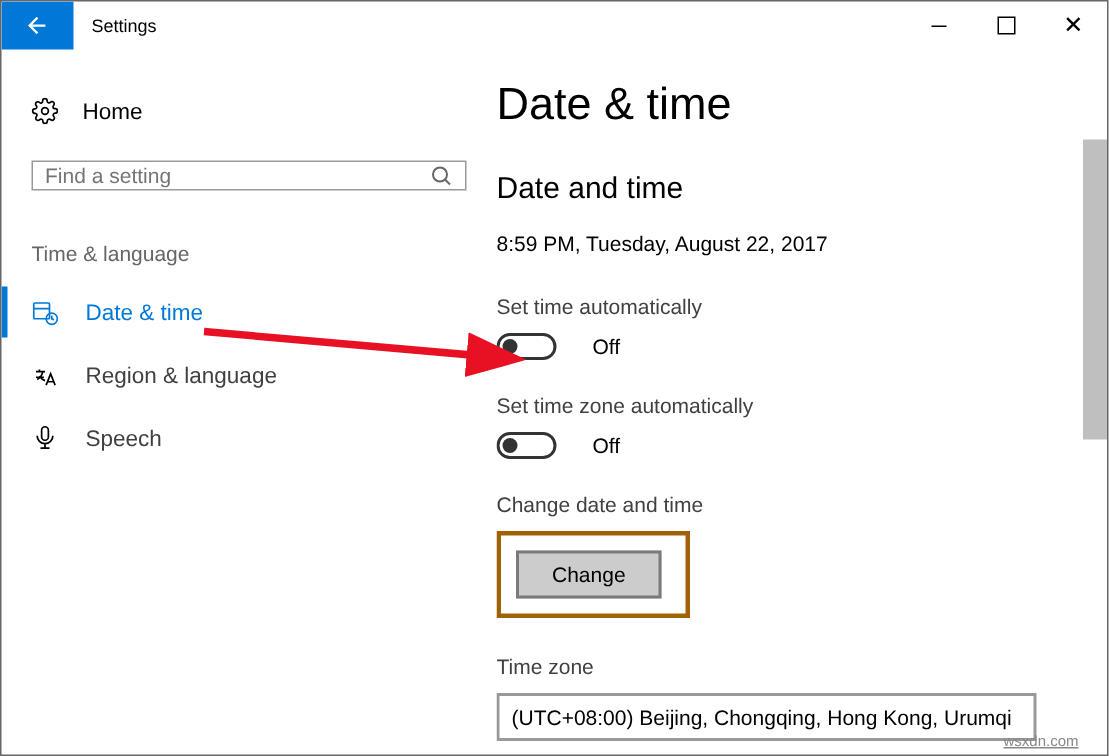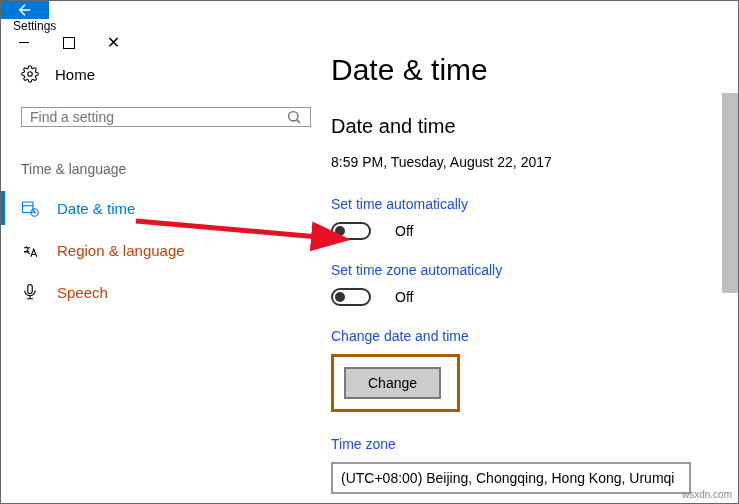--- a/index.html
+++ b/index.html
@@ -1,59 +1,59 @@
 <!DOCTYPE html>
 <html><head>
   <meta charset="utf-8">
   <style>
     * { box-sizing: border-box; margin: 0; padding: 0; font-family: "Segoe UI", Tahoma, sans-serif; }
     body { width: 739px; height: 504px; background: #fff; overflow: hidden; position: relative; border: 1px solid #666; }
     
-    .titlebar { height: 32px; display: flex; align-items: stretch; border-bottom: none; flex-direction: column; }
+    .titlebar { height: 32px; display: flex; align-items: stretch; border-bottom: none; }
     .back-btn { width: 48px; background: #0078d7; color: #fff; display: flex; align-items: center; justify-content: center; font-size: 18px; }
     .title { flex: 1; padding-left: 12px; display: flex; align-items: center; font-size: 12px; color: #000; }
     .win-controls { display: flex; }
     .win-btn { width: 45px; display: flex; align-items: center; justify-content: center; font-size: 12px; font-family: "Segoe MDL2 Assets", sans-serif; color: #000; }
     .win-btn.min::before { content: ""; display: block; width: 10px; border-top: 1px solid #000; }
     .win-btn.max::before { content: ""; display: block; width: 10px; height: 10px; border: 1px solid #000; }
     .win-btn.close { font-size: 16px; }
     
     .content { display: flex; height: calc(100% - 32px); }
     
     .sidebar { width: 330px; padding: 24px 0 0 0; }
     .home-row { display: flex; align-items: center; padding: 8px 20px; gap: 16px; color: #000; font-size: 15px; }
     .gear-icon { width: 18px; height: 18px; }
     .search-box { margin: 16px 20px; height: 20px; border: 1px solid #999; display: flex; align-items: center; padding: 0 8px; }
     .search-box input { border: none; outline: none; flex: 1; font-size: 14px; color: #666; background: transparent; }
     .search-icon { width: 16px; height: 16px; color: #666; }
     .category-label { padding: 18px 20px 10px; color: #666; font-size: 14px; }
-    .nav-item { display: flex; align-items: center; padding: 12px 20px; gap: 18px; font-size: 15px; color: #c2410c; position: relative; }
+    .nav-item { display: flex; align-items: center; padding: 12px 20px; gap: 18px; font-size: 15px; color: #404040; position: relative; }
     .nav-item.active { color: #0078d7; }
     .nav-item.active::before { content: ""; position: absolute; left: 0; top: 4px; bottom: 4px; width: 4px; background: #0078d7; }
     .nav-icon { width: 18px; height: 18px; display: flex; align-items: center; justify-content: center; font-size: 16px; }
     
     .main { flex: 1; padding: 20px 10px 0 0; position: relative; overflow: hidden; }
     .main h1 { font-weight: 300; font-size: 30px; margin-bottom: 28px; color: #000; }
     .main h2 { font-weight: 400; font-size: 20px; margin-bottom: 16px; color: #000; }
     .main .datetime { font-size: 14px; margin-bottom: 26px; color: #000; }
-    .setting-label { font-size: 14px; margin-bottom: 10px; color: #1d4ed8; }
+    .setting-label { font-size: 14px; margin-bottom: 10px; color: #404040; }
     .toggle-row { display: flex; align-items: center; gap: 24px; margin-bottom: 22px; }
     .toggle { width: 40px; height: 18px; border: 2px solid #333; border-radius: 10px; position: relative; background: #fff; }
     .toggle::after { content: ""; position: absolute; left: 2px; top: 2px; width: 10px; height: 10px; background: #333; border-radius: 50%; }
     .toggle-state { font-size: 14px; }
     .change-wrap { border: 3px solid #a16207; padding: 10px 16px 10px 10px; display: inline-block; margin-bottom: 24px; }
     .change-btn { background: #ccc; border: 2px solid #7a7a7a; padding: 6px 22px; font-size: 14px; }
     .tz-select { width: 360px; height: 32px; border: 2px solid #999; padding: 0 8px; display: flex; align-items: center; font-size: 14px; white-space: nowrap; overflow: hidden; }
     
     .scrollbar { position: absolute; right: 0; top: 60px; width: 16px; height: 200px; background: #bfbfbf; }
     
     .arrow-annotation { position: absolute; left: 130px; top: 210px; pointer-events: none; }
     .arrow-line { stroke: #e81123; stroke-width: 5; fill: #e81123; }
     
-    .watermark { position: absolute; bottom: 3px; right: 6px; font-size: 10px; color: #888; }
+    .watermark { position: absolute; bottom: 3px; right: 19px; font-size: 10px; color: #888; text-decoration: underline; }
   </style>
 </head>
 <body>
 
 <div class="titlebar">
   <div class="back-btn">
     <svg width="18" height="18" viewBox="0 0 24 24" fill="none" stroke="white" stroke-width="2">
         <path d="M19 12H5M12 19l-7-7 7-7"></path>
       </svg>
   </div>

